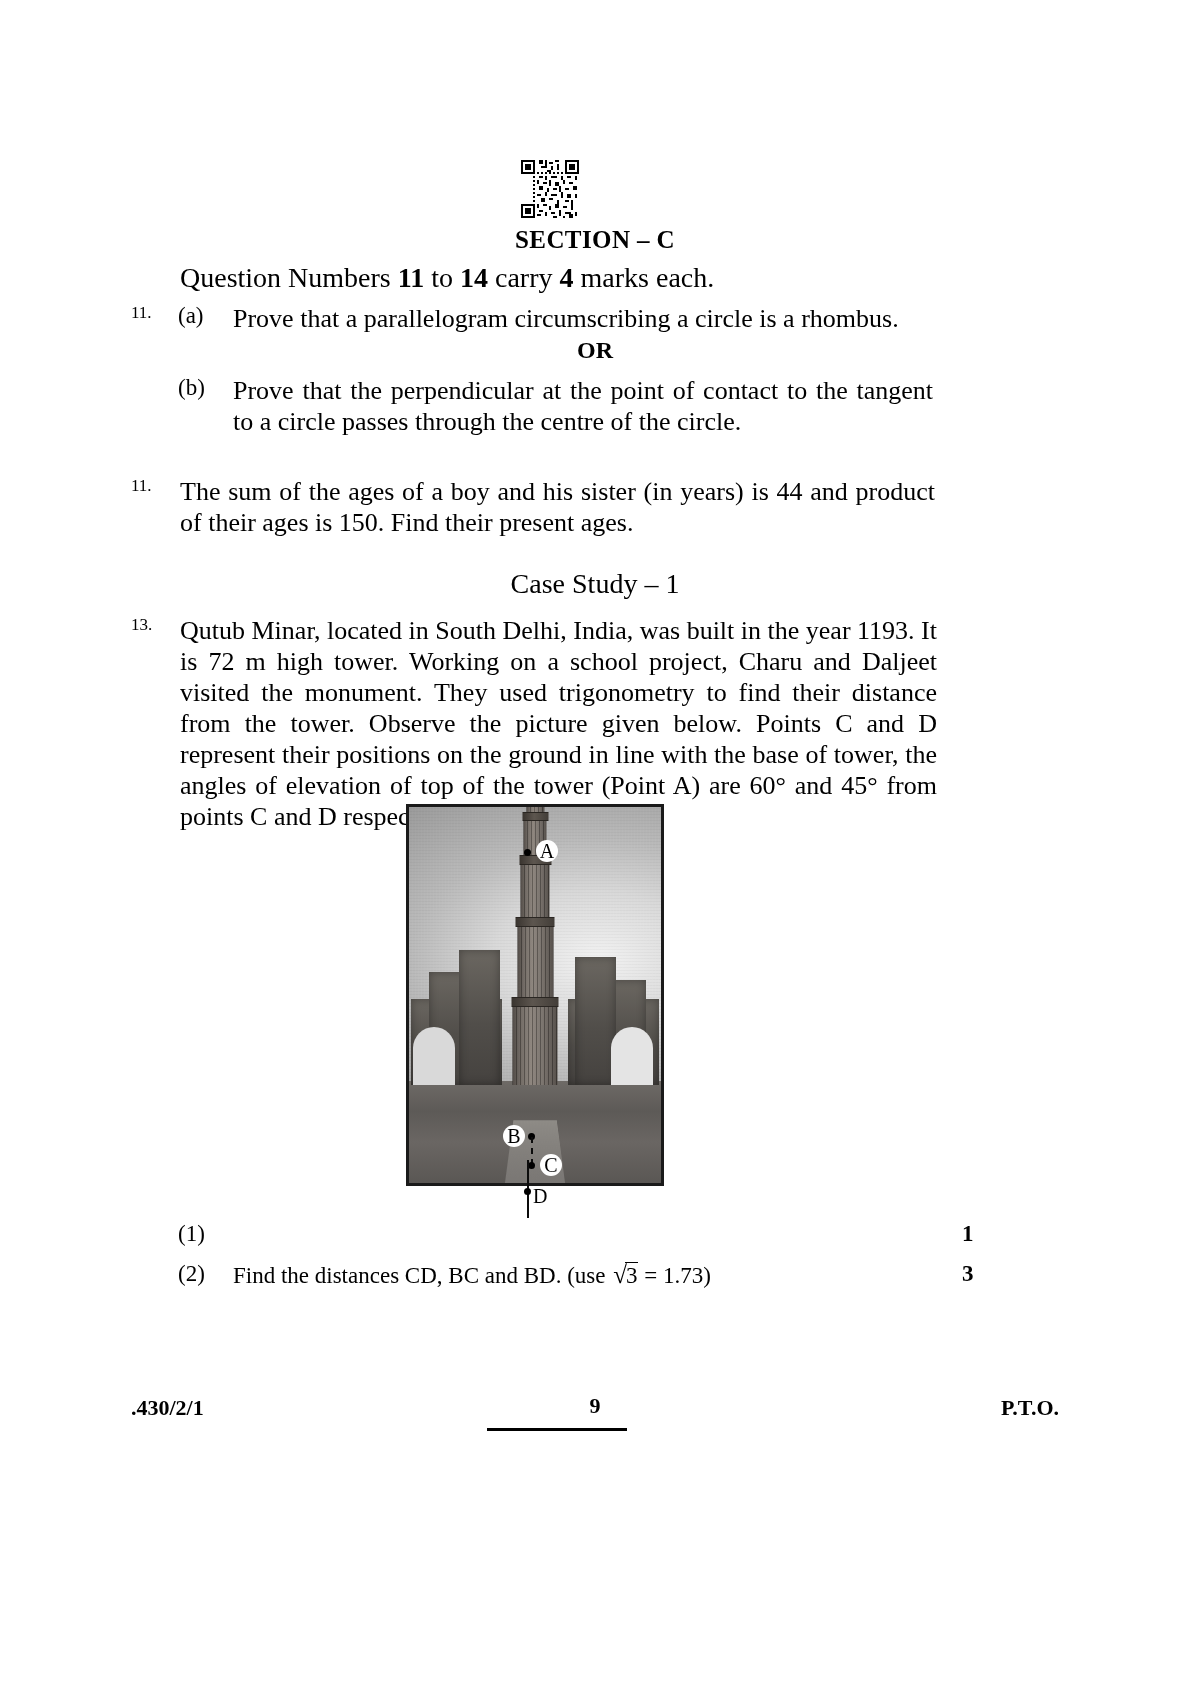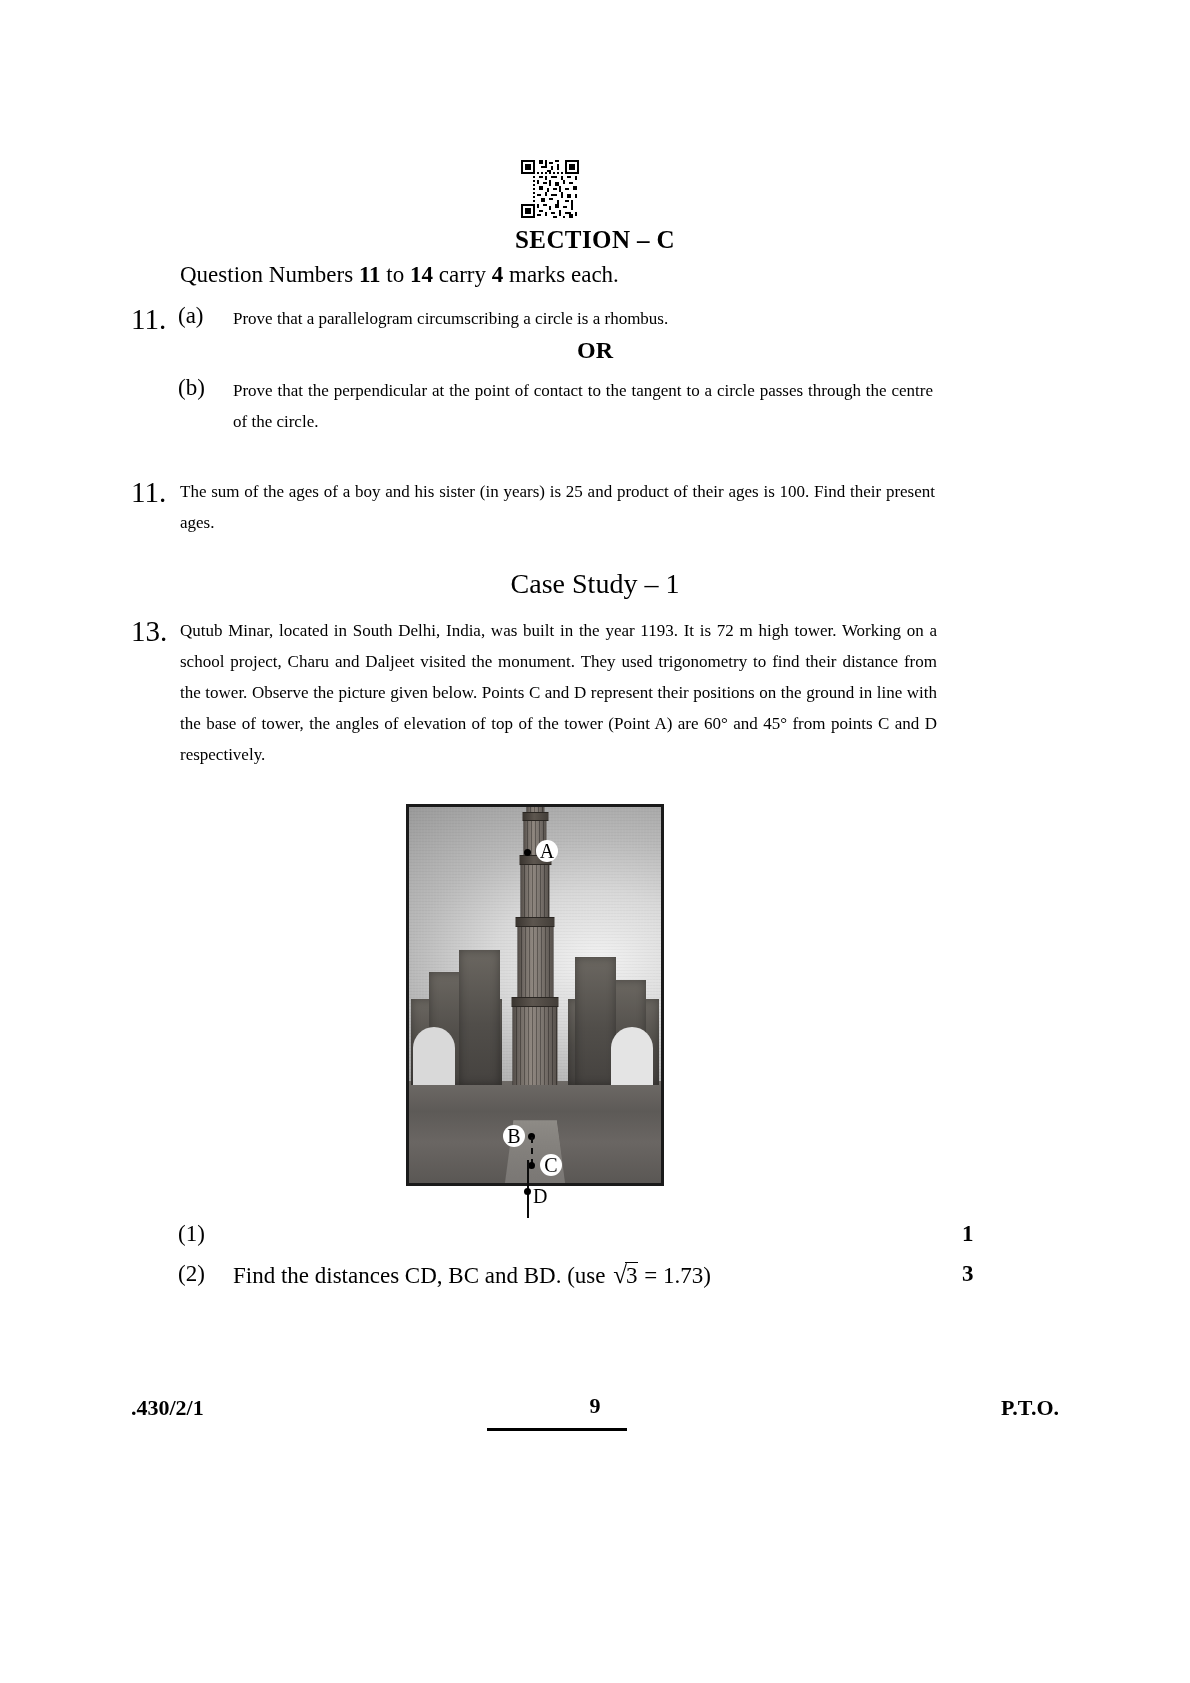--- a/index.html
+++ b/index.html
@@ -61,37 +61,37 @@
     text-align: center;
     font-size: 28px;
     font-weight: normal;
   }
 
   
   .intro-line {
     position: absolute;
     left: 180px;
     top: 262px;
+    font-size: 28px;
+    white-space: nowrap;
+  }
+  .intro-line b { font-weight: bold; }
+
+  .qnum {
+    position: absolute;
+    font-size: 17px;
+    text-align: left;
+  }
+  .sublabel {
+    position: absolute;
     font-size: 23px;
-    white-space: nowrap;
-  }
-  .intro-line b { font-weight: bold; }
-
-  .qnum {
-    position: absolute;
-    font-size: 29px;
-    text-align: left;
-  }
-  .sublabel {
-    position: absolute;
-    font-size: 23px;
   }
   .qbody {
     position: absolute;
-    font-size: 17px;
+    font-size: 26px;
     line-height: 31px;
     text-align: justify;
     text-justify: inter-word;
   }
   .qbody.nojustify { text-align: left; }
 
   
   #q11-num   { left: 131px; top: 303px; }
   #q11-a-lab { left: 178px; top: 303px; }
   #q11-a-txt { left: 233px; top: 303px; width: 760px; }
@@ -421,21 +421,21 @@
   <div class="qnum" id="q11-num">11.</div>
   <div class="sublabel" id="q11-a-lab">(a)</div>
   <div class="qbody nojustify" id="q11-a-txt">Prove that a parallelogram circumscribing a circle is a rhombus.</div>
 
   <div class="or-heading">OR</div>
 
   <div class="sublabel" id="q11-b-lab">(b)</div>
   <div class="qbody" id="q11-b-txt">Prove that the perpendicular at the point of contact to the tangent to a circle passes through the centre of the circle.</div>
 
   <div class="qnum" id="q12-num">11.</div>
-  <div class="qbody" id="q12-txt">The sum of the ages of a boy and his sister (in years) is 25 and product of their ages  is 100. Find their present ages.</div>
+  <div class="qbody" id="q12-txt">The sum of the ages of a boy and his sister (in years) is 44 and product of their ages  is 150. Find their present ages.</div>
 
   <div class="case-heading">Case Study – 1</div>
 
   <div class="qnum" id="q13-num">13.</div>
   <div class="qbody" id="q13-txt">Qutub Minar, located in South Delhi, India, was built in the year 1193. It is 72 m high tower. Working on a school project, Charu and Daljeet visited the monument. They used trigonometry to find their distance from the tower. Observe the picture given below. Points C and D represent their positions on the ground in line with the base of tower, the angles of elevation of top of the tower (Point A) are 60° and 45° from points C and D respectively.</div>
 
   <div class="photo-frame">
     <div class="photo-inner">
       <div class="sky">
         <div class="sky-grain"></div>

